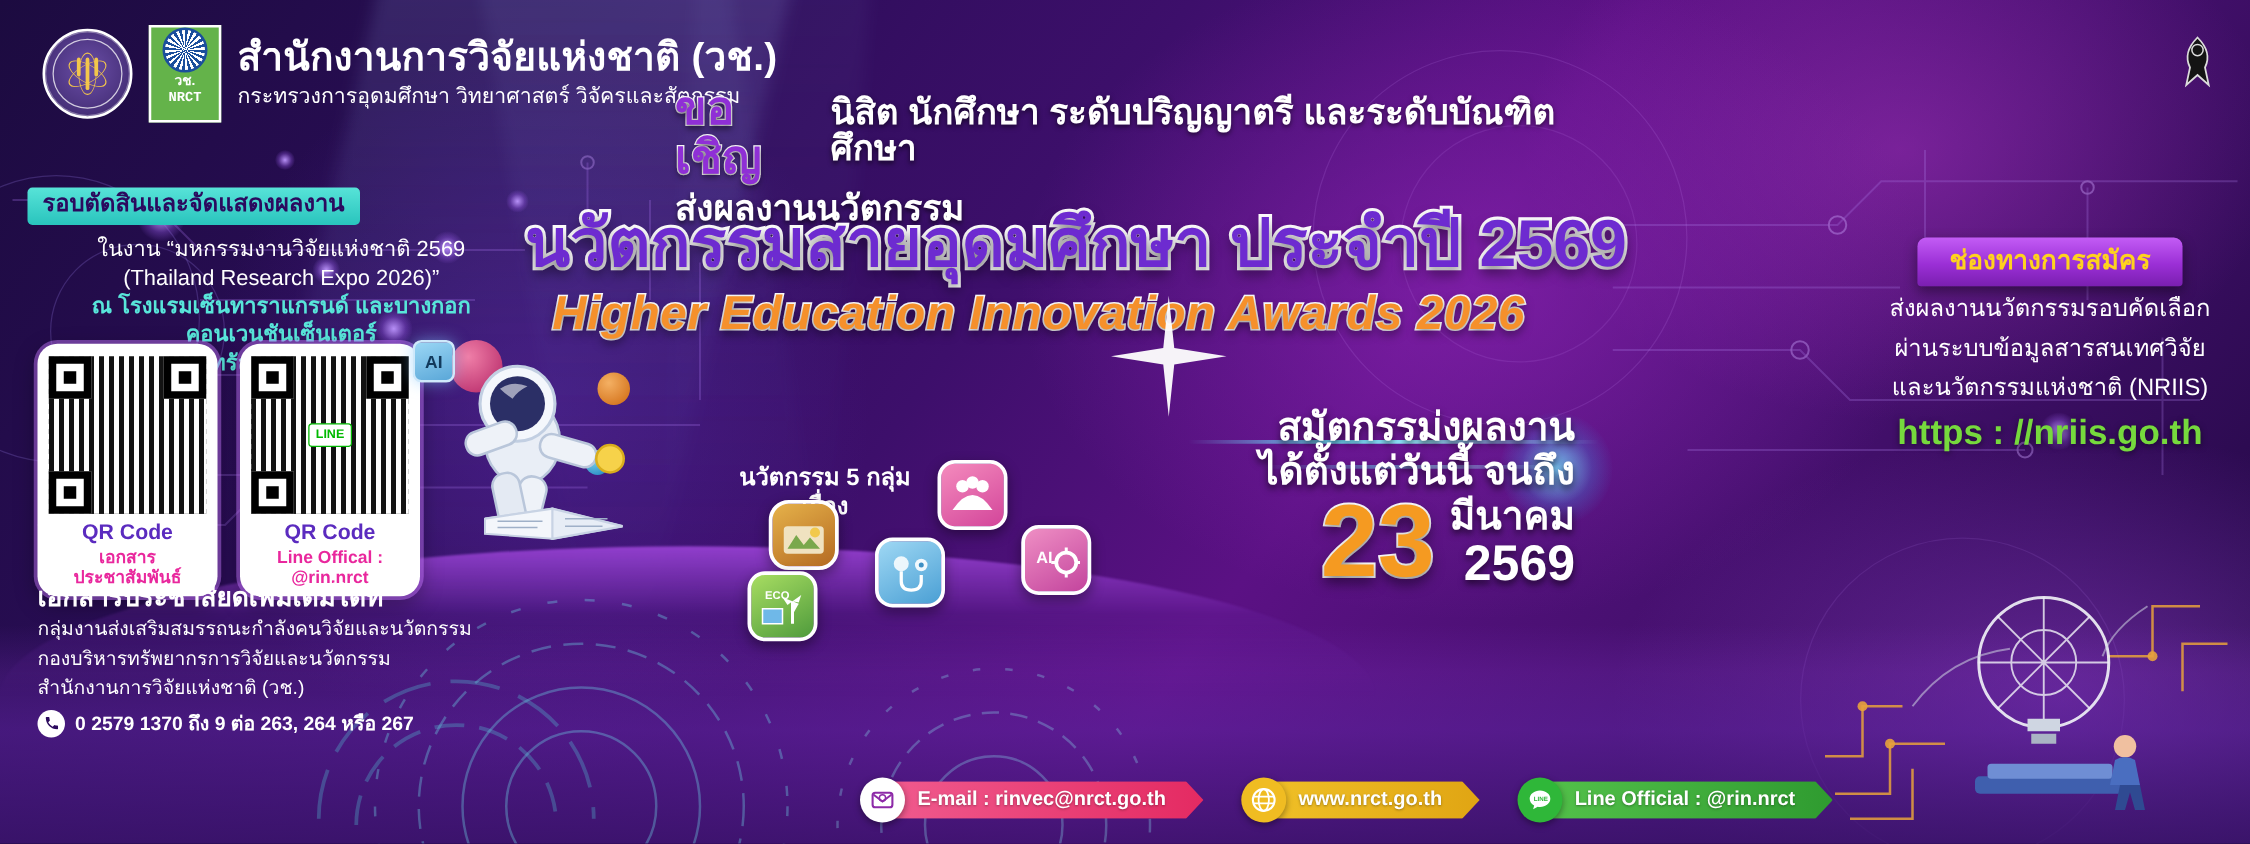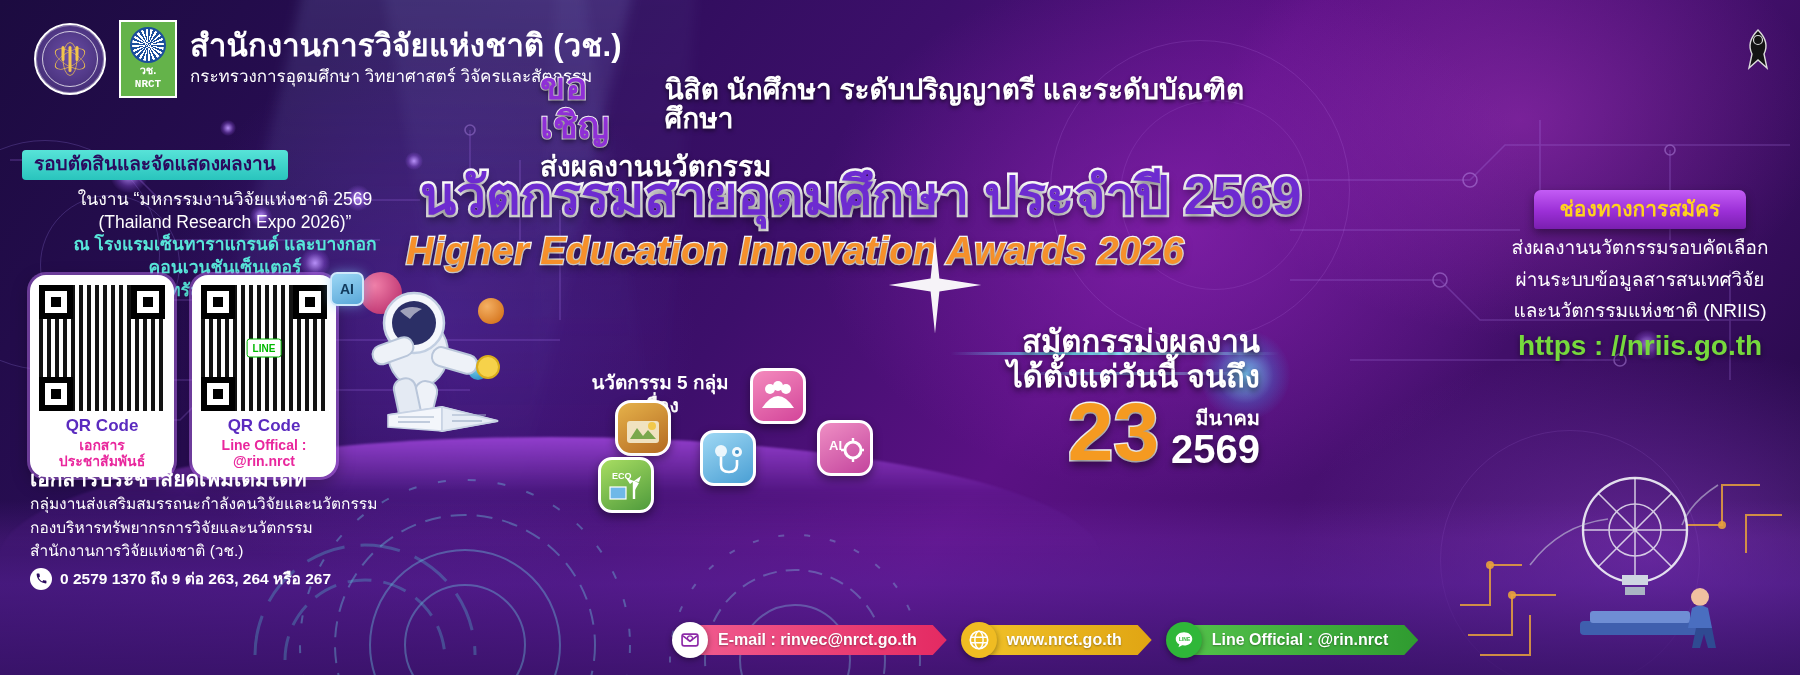--- a/index.html
+++ b/index.html
@@ -78,21 +78,21 @@
     position:absolute; left:50%; top:50%; transform:translate(-50%,-50%);
     width:3px; height:26px; background:#f3c64b; border-radius:2px;
   }
   .seal .trident::before, .seal .trident::after {
     content:""; position:absolute; top:0; width:3px; height:15px; background:#f3c64b; border-radius:2px;
   }
   .seal .trident::before { left:-7px; }
   .seal .trident::after  { left:7px; }
   .nrct-box {
     width:58px; height:78px; background:#64b34a; border:2px solid #ffffff;
-    display:flex; flex-direction:column; align-items:center; justify-content:center; gap:2px;
+    display:flex; flex-direction:column; align-items:center; gap:2px;
   }
   .nrct-box .disc {
     width:36px; height:36px; border-radius:50%; background:#ffffff;
     background-image:
       repeating-conic-gradient(from 0deg, #1b4f9c 0deg 9deg, #ffffff 9deg 18deg);
     border:2px solid #1b4f9c;
   }
   .nrct-box .l1 { color:#fff; font-size:11px; font-weight:bold; line-height:1; }
   .nrct-box .l2 { color:#fff; font-size:11px; font-weight:bold; line-height:1.1; font-family:Liberation Mono, monospace; }
   .org-name { color:#ffffff; font-size:31px; font-weight:bold; line-height:1.05; letter-spacing:.2px; }
@@ -164,21 +164,21 @@
   }
   
   .title-th {
     position:absolute; left:420px; top:168px; width:790px; text-align:center;
     font-size:53px; font-weight:bold; color:#6d2bd0; line-height:1.05;
     -webkit-text-stroke:5px #ffffff; paint-order:stroke fill;
     text-shadow:0 5px 10px rgba(0,0,0,.55);
     white-space:nowrap;
   }
   .title-en {
-    position:absolute; left:400px; top:232px; width:790px; text-align:center;
+    position:absolute; left:436px; top:232px; width:790px; text-align:center;
     font-size:38px; font-weight:bold; font-style:italic; color:#f5902b; line-height:1.05;
     -webkit-text-stroke:2.5px #ffffff; paint-order:stroke fill;
     letter-spacing:.5px; text-shadow:0 4px 8px rgba(0,0,0,.5); white-space:nowrap;
   }
   .sparkle {
     position:absolute; width:110px; height:110px; left:880px; top:230px; pointer-events:none;
   }
   
   .astro { position:absolute; left:330px; top:275px; width:230px; height:200px; }
   .planet {
@@ -206,38 +206,38 @@
   .dl-l1, .dl-l2 {
     color:#ffffff; font-size:31px; font-weight:bold; line-height:1.12;
     text-shadow:0 3px 6px rgba(0,0,0,.6);
   }
   .dl-row { display:flex; align-items:flex-end; justify-content:flex-end; gap:12px; margin-top:2px; }
   .dl-day {
     font-size:82px; font-weight:bold; color:#f59a21; line-height:.88;
     -webkit-text-stroke:3px #ffffff; paint-order:stroke fill;
     text-shadow:0 5px 10px rgba(0,0,0,.5);
   }
-  .dl-mon { color:#ffffff; font-size:20px; font-weight:bold; line-height:1.1; text-shadow:0 3px 6px rgba(0,0,0,.6); }
+  .dl-mon { color:#ffffff; font-size:31px; font-weight:bold; line-height:1.1; text-shadow:0 3px 6px rgba(0,0,0,.6); }
   .dl-year { color:#ffffff; font-size:40px; font-weight:bold; line-height:1; text-shadow:0 3px 6px rgba(0,0,0,.6); }
   
   .chan { position:absolute; left:1495px; top:190px; width:290px; text-align:center; }
   .chan-tab {
     display:inline-block; padding:6px 26px 8px; border-radius:7px 7px 3px 3px;
     background:linear-gradient(180deg,#c35cf5 0%,#9b2fd6 55%,#7a1fb0 100%);
     color:#ffd21e; font-size:21px; font-weight:bold; line-height:1.2;
     box-shadow:0 4px 10px rgba(0,0,0,.4);
   }
   .chan-line { color:#ffffff; font-size:19px; line-height:1.34; margin-top:6px; }
   .chan-url {
     color:#76d93d; font-size:28px; font-weight:bold; line-height:1.2; margin-top:5px;
     text-shadow:0 2px 5px rgba(0,0,0,.5);
   }
   
   .chips { position:absolute; left:672px; top:622px; display:flex; align-items:center; gap:14px; }
-  .chip { position:relative; display:flex; align-items:center; height:36px; }
+  .chip { position:relative; display:flex; align-items:center; height:36px;margin-left:16px; }
   .chip .ic {
     width:36px; height:36px; border-radius:50%; background:#ffffff;
     display:flex; align-items:center; justify-content:center; z-index:2;
     box-shadow:0 2px 6px rgba(0,0,0,.4); flex:0 0 auto;
   }
   .chip .body {
     height:30px; margin-left:-14px; padding:0 30px 0 24px;
     display:flex; align-items:center; color:#ffffff; font-size:16px; font-weight:bold;
     clip-path:polygon(0 0, calc(100% - 14px) 0, 100% 50%, calc(100% - 14px) 100%, 0 100%);
     border-radius:4px 0 0 4px; text-shadow:0 1px 2px rgba(0,0,0,.35);

